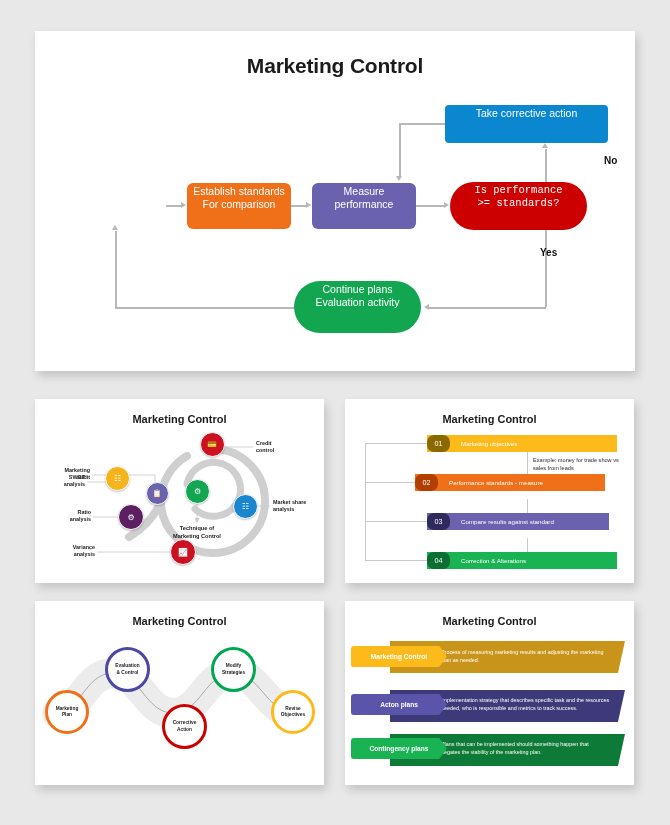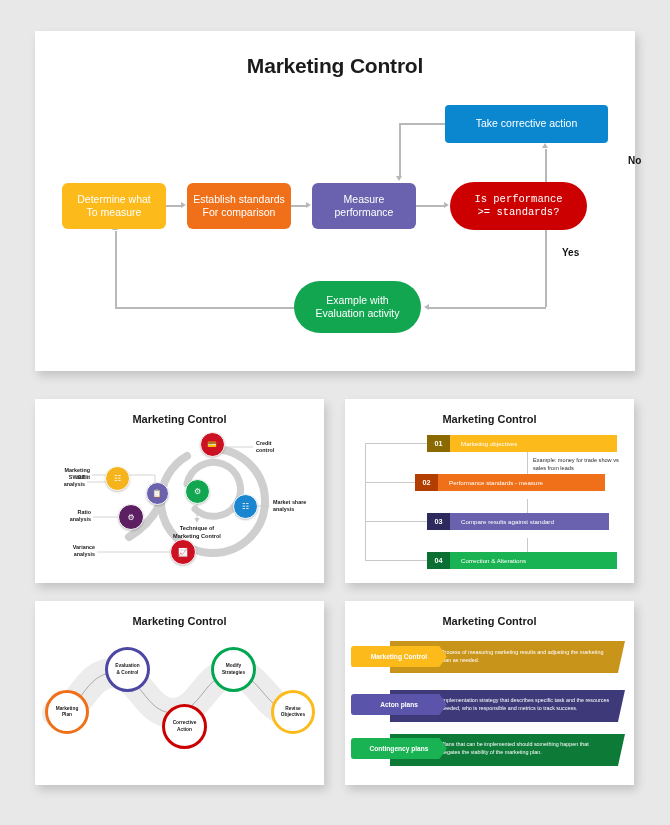--- a/index.html
+++ b/index.html
@@ -31,39 +31,39 @@
   .title-sm {
     position: absolute; left: 0; top: 14px; width: 100%;
     text-align: center;
     font-size: 11px; font-weight: bold; color: #1b1b1b;
   }
 
   
   .fc { position: absolute; inset: 0; }
   .node {
     position: absolute;
-    display: flex; align-items: center; justify-content: center;
+    display: flex; align-items: flex-start; justify-content: center;
     text-align: center;
     color: #ffffff;
     font-size: 10.5px;
     line-height: 1.25;
     padding: 2px 4px;
   }
   .n-determine { left: 27px;  top: 152px; width: 104px; height: 46px; background: #fcba1b; border-radius: 6px; }
   .n-establish { left: 152px; top: 152px; width: 104px; height: 46px; background: #f0701a; border-radius: 6px; }
   .n-measure   { left: 277px; top: 152px; width: 104px; height: 46px; background: #6a62ae; border-radius: 6px; }
   .n-decision  { left: 415px; top: 151px; width: 137px; height: 48px; background: #cc0000; border-radius: 24px; font-family: Liberation Mono, monospace; }
   .n-corrective{ left: 410px; top: 74px;  width: 163px; height: 38px; background: #0b87cf; border-radius: 4px; }
   .n-continue  { left: 259px; top: 250px; width: 127px; height: 52px; background: #13a651; border-radius: 26px; }
 
   .lbl-no, .lbl-yes {
     position: absolute; font-size: 10px; font-weight: bold; color: #111;
   }
-  .lbl-no  { left: 549px; top: 124px; padding-left: 44px; }
-  .lbl-yes { left: 527px; top: 216px; }
+  .lbl-no  { left: 525px; top: 124px; padding-left: 44px; }
+  .lbl-yes { left: 505px; top: 216px; }
 
   .ln { position: absolute; background: #b8b8b8; }
   .ln.h { height: 1.5px; }
   .ln.v { width: 1.5px; }
   .arrow {
     position: absolute; width: 0; height: 0;
   }
   .arrow.right { border-top: 3.5px solid transparent; border-bottom: 3.5px solid transparent; border-left: 5px solid #b8b8b8; }
   .arrow.left  { border-top: 3.5px solid transparent; border-bottom: 3.5px solid transparent; border-right: 5px solid #b8b8b8; }
   .arrow.down  { border-left: 3.5px solid transparent; border-right: 3.5px solid transparent; border-top: 5px solid #b8b8b8; }
@@ -86,21 +86,21 @@
   }
   .sp-center-label {
     position: absolute; font-size: 5.6px; font-weight: bold; text-align: center;
     color: #1b1b1b; line-height: 1.35; width: 80px;
   }
 
   
   .nb-row { position: absolute; height: 17px; display: flex; align-items: stretch; }
   .nb-num {
     width: 23px; display: flex; align-items: center; justify-content: center;
-    color: #fff; font-size: 7.2px; font-weight: bold;
+    color: #fff; font-size: 7.2px; font-weight: normal; border-radius: 7px;
   }
   .nb-text {
     flex: 1; display: flex; align-items: center; padding-left: 11px;
     color: #ffffff; font-size: 6.2px;
   }
   .nb-example {
     position: absolute; font-size: 5.6px; color: #2b2b2b; line-height: 1.45;
     width: 96px;
   }
   .nb-line { position: absolute; background: #c9c9c9; }
@@ -153,42 +153,39 @@
       <div class="arrow up" style="left:506.5px; top:112px;"></div>
 
       <div class="ln v" style="left:510px; top:199px; height:77px;"></div>
       <div class="ln h" style="left:394px; top:276px; width:117px;"></div>
       <div class="arrow left" style="left:389px; top:272.5px;"></div>
 
       <div class="ln h" style="left:80px; top:276px; width:180px;"></div>
       <div class="ln v" style="left:80px; top:200px; height:77px;"></div>
       <div class="arrow up" style="left:76.5px; top:194px;"></div>
 
-      <div class="node n-determine">
-        <div><span>Determine what</span><br><span>To measure</span></div>
-      </div>
 
       <div class="node n-measure">
         <div><span>Measure</span><br><span>performance</span></div>
       </div>
 
       <div class="node n-establish">
         <div><span>Establish standards</span><br><span>For comparison</span></div>
       </div>
 
       <div class="node n-decision">
         <div><span>Is performance</span><br><span>&gt;= standards?</span></div>
       </div>
 
       <div class="node n-corrective">
         <span>Take corrective action</span>
       </div>
 
       <div class="node n-continue">
-        <div><span>Example with</span><br><span>Evaluation activity</span></div>
+        <div><span>Continue plans</span><br><span>Evaluation activity</span></div>
       </div>
 
       <div class="lbl-no">No</div>
       <div class="lbl-yes">Yes</div>
     </div>
   </div>
 
   <div class="slide slide-r2l">
     <div class="title-sm">Marketing Control</div>
 

